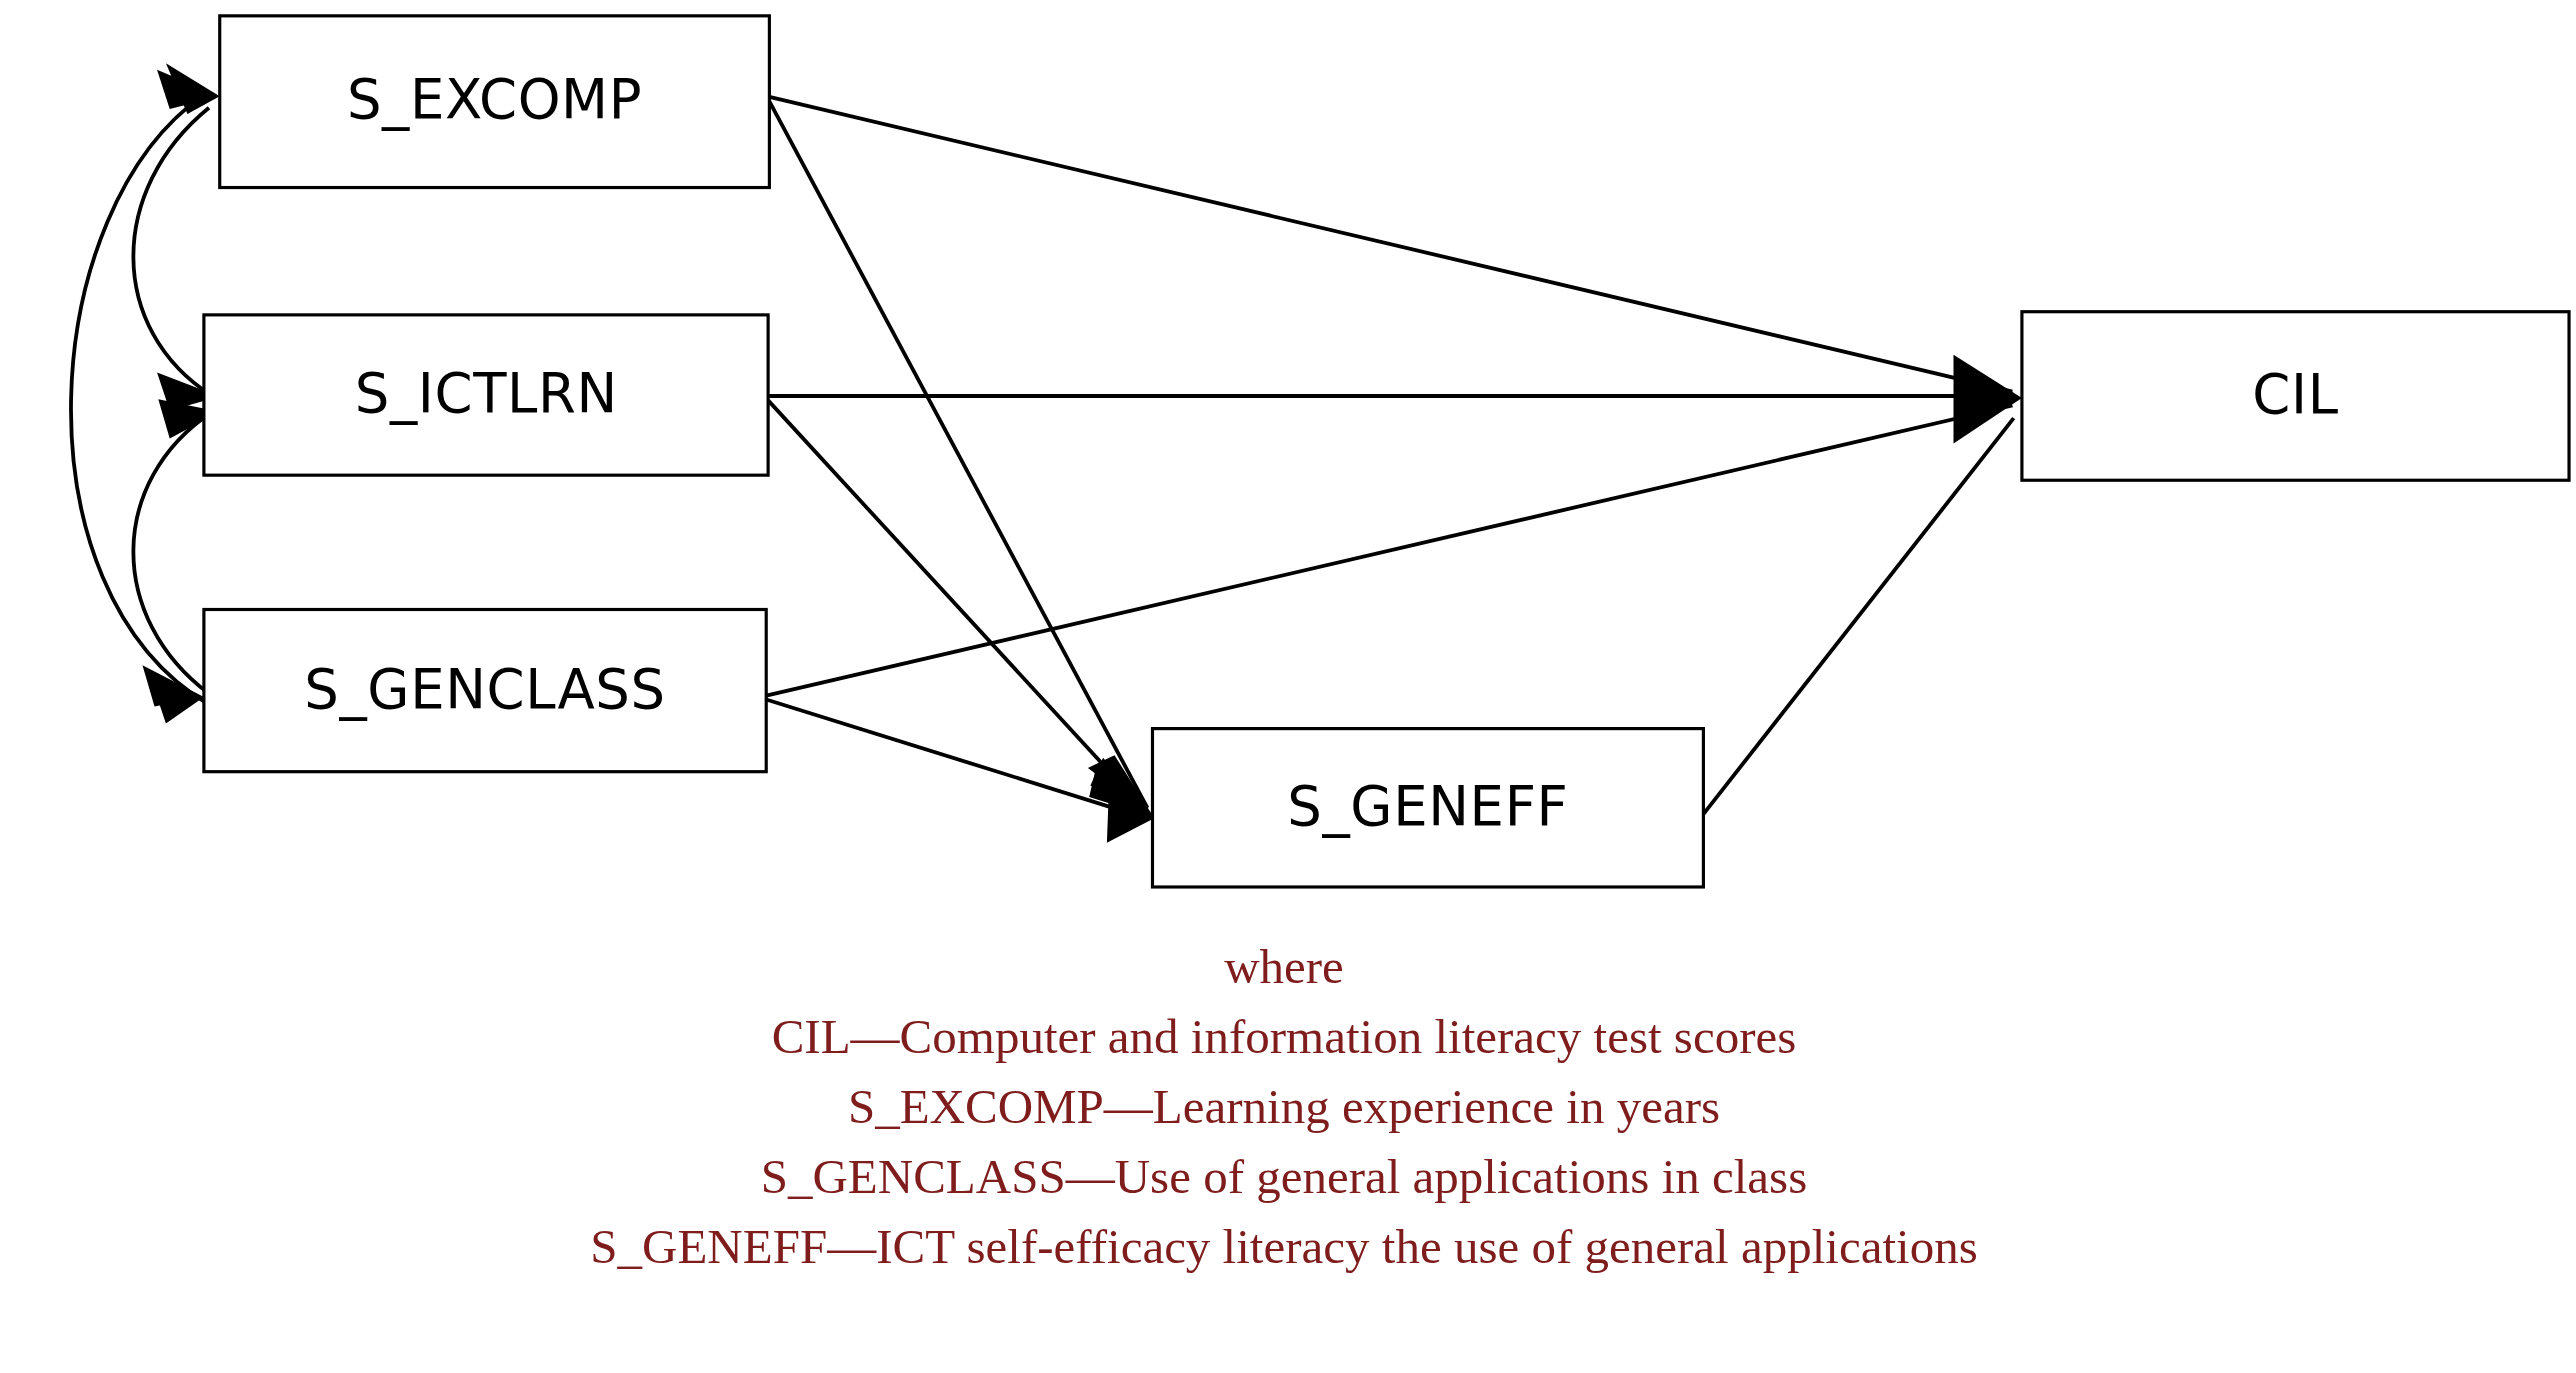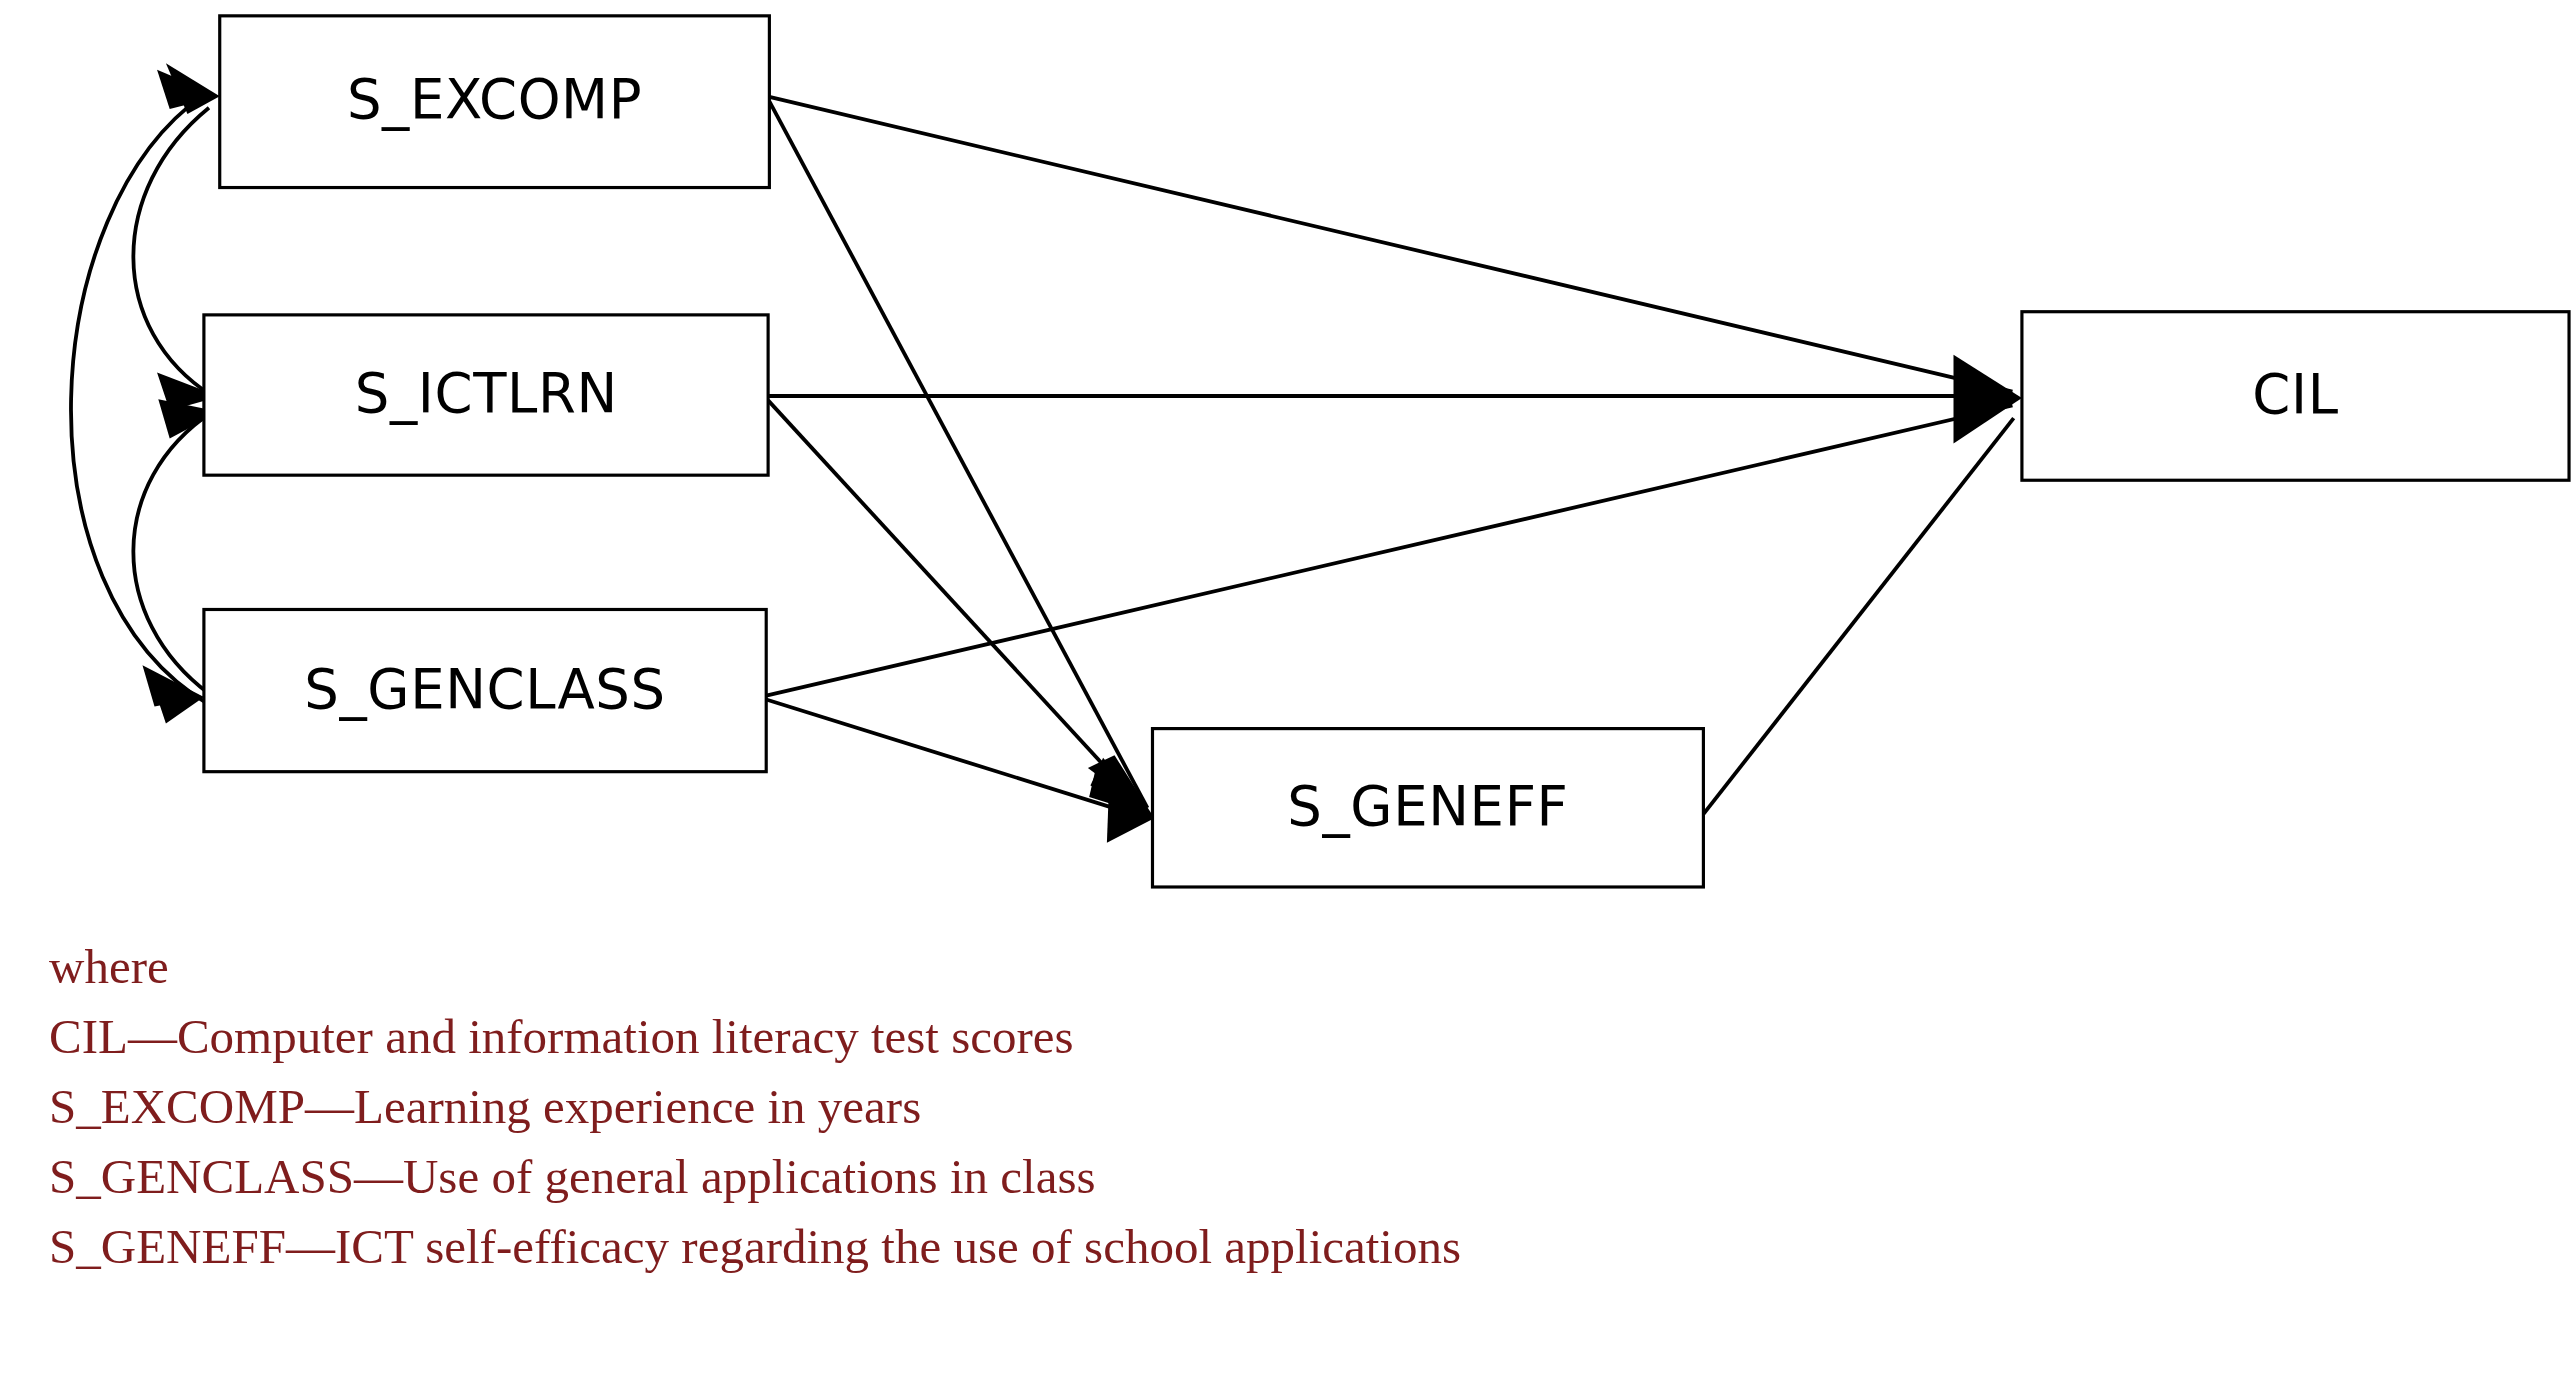--- a/index.html
+++ b/index.html
@@ -13,20 +13,21 @@
     position: relative;
     overflow: hidden;
     font-family: "Liberation Sans", sans-serif;
   }
   #diagram-root {
     position: absolute;
     left: 0;
     top: 0;
     width: 2576px;
     height: 1373px;
+    text-align: center;
   }
   svg.path-diagram {
     position: absolute;
     left: 0;
     top: 0;
     width: 2576px;
     height: 925px;
     display: block;
   }
   .node-box {
@@ -139,17 +140,17 @@
       <text class="node-label" x="3625" y="628">CIL</text>
     </g>
 
   </svg>
 
   <div id="legend">
     <div class="legend-line">where</div>
     <div class="legend-line">CIL—Computer and information literacy test scores</div>
     <div class="legend-line">S_EXCOMP—Learning experience in years</div>
     <div class="legend-line">S_GENCLASS—Use of general applications in class</div>
-    <div class="legend-line">S_GENEFF—ICT self-efficacy regarding the use of school applications</div>
+    <div class="legend-line">S_GENEFF—ICT self-efficacy literacy the use of general applications</div>
   </div>
 
 </div>
 
 
 </body></html>

